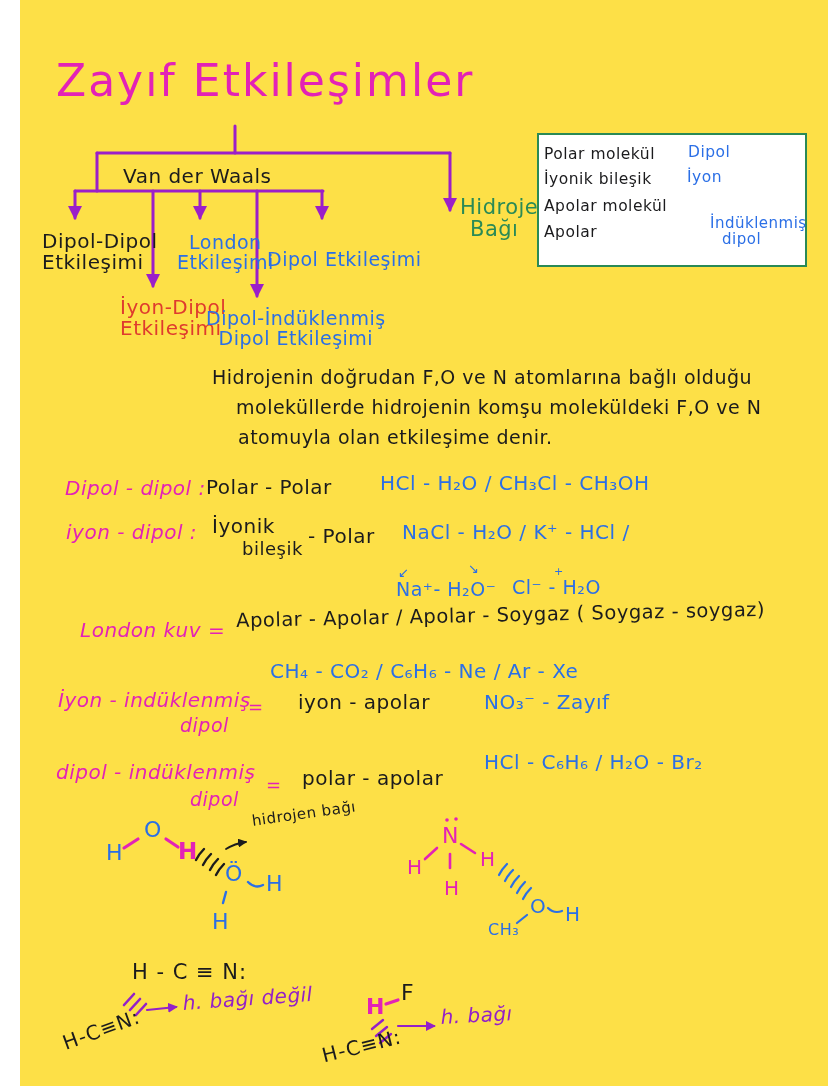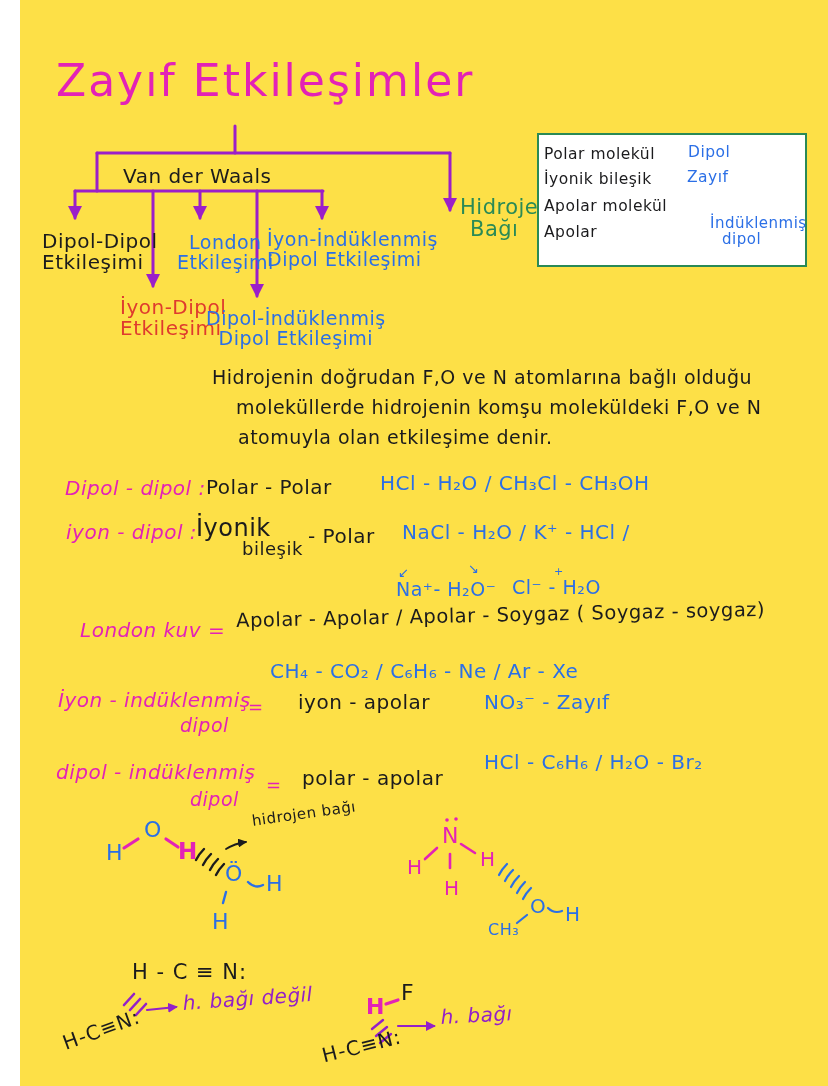--- a/index.html
+++ b/index.html
@@ -127,21 +127,21 @@
     <span>Dipol-Dipol</span><br>
     <span>Etkileşimi</span>
   </div>
 
   <div class="t blue hw" style="left:157px;top:233px;font-size:19px;text-align:center;">
     <span>London</span><br>
     <span>Etkileşimi</span>
   </div>
 
   <div class="t blue hw" style="left:247px;top:230px;font-size:19px;">
-    <span>İyon-İndüklenmiş</span><br>
+    <br>
     <span>Dipol Etkileşimi</span>
   </div>
 
   <div class="t red hw" style="left:100px;top:297px;font-size:20px;">
     <span>İyon-Dipol</span><br>
     <span>Etkileşimi</span>
   </div>
 
   <div class="t blue hw" style="left:186px;top:309px;font-size:19px;text-align:center;">
     <span>Dipol-İndüklenmiş</span><br>
@@ -150,38 +150,38 @@
 
   <div class="t green hw" style="left:440px;top:196px;font-size:21px;">
     <span>Hidrojen</span><br>
     <span style="margin-left:10px;">Bağı</span>
   </div>
 
   <div class="legend-box"></div>
   <div class="t black hw" style="left:524px;top:146px;font-size:15.5px;">Polar molekül</div>
   <div class="t blue hw" style="left:668px;top:144px;font-size:15.5px;">Dipol</div>
   <div class="t black hw" style="left:524px;top:171px;font-size:15.5px;">İyonik bileşik</div>
-  <div class="t blue hw" style="left:667px;top:169px;font-size:15.5px;">Zayıf</div>
+  <div class="t blue hw" style="left:667px;top:169px;font-size:15.5px;">İyon</div>
   <div class="t black hw" style="left:524px;top:198px;font-size:15.5px;">Apolar molekül</div>
   <div class="t black hw" style="left:524px;top:224px;font-size:15.5px;">Apolar</div>
   <div class="t blue hw" style="left:690px;top:216px;font-size:15px;">
     <span>İndüklenmiş</span><br>
     <span style="margin-left:12px;">dipol</span>
   </div>
 
   <div class="t black hw" style="left:192px;top:368px;font-size:19px;">Hidrojenin doğrudan F,O ve N atomlarına bağlı olduğu</div>
   <div class="t black hw" style="left:218px;top:428px;font-size:19px;">atomuyla olan etkileşime denir.</div>
   <div class="t black hw" style="left:216px;top:398px;font-size:19px;">moleküllerde hidrojenin komşu moleküldeki F,O ve N</div>
 
   <div class="t magenta script" style="left:45px;top:478px;font-size:20px;">Dipol - dipol :</div>
   <div class="t black hw" style="left:186px;top:477px;font-size:20px;">Polar - Polar</div>
   <div class="t blue hw" style="left:360px;top:473px;font-size:20px;">HCl - H₂O / CH₃Cl - CH₃OH</div>
 
   <div class="t magenta script" style="left:46px;top:522px;font-size:20px;">iyon - dipol :</div>
-  <div class="t black hw" style="left:176px;top:516px;font-size:24px;">İyonik</div>
+  <div class="t black hw" style="left:192px;top:516px;font-size:20px;">İyonik</div>
   <div class="t black hw" style="left:222px;top:540px;font-size:18px;">bileşik</div>
   <div class="t black hw" style="left:288px;top:526px;font-size:20px;">- Polar</div>
   <div class="t blue hw" style="left:382px;top:522px;font-size:20px;">NaCl - H₂O / K⁺ - HCl /</div>
   <div class="t blue hw" style="left:378px;top:566px;font-size:13px;">↙</div>
   <div class="t blue hw" style="left:448px;top:562px;font-size:13px;">↘</div>
   <div class="t blue hw" style="left:376px;top:580px;font-size:19px;">Na⁺- H₂O⁻</div>
   <div class="t blue hw" style="left:492px;top:578px;font-size:19px;">Cl⁻ - H₂O</div>
   <div class="t blue hw" style="left:534px;top:566px;font-size:11px;">+</div>
 
   <div class="t magenta script" style="left:60px;top:620px;font-size:20px;">London kuv =</div>

